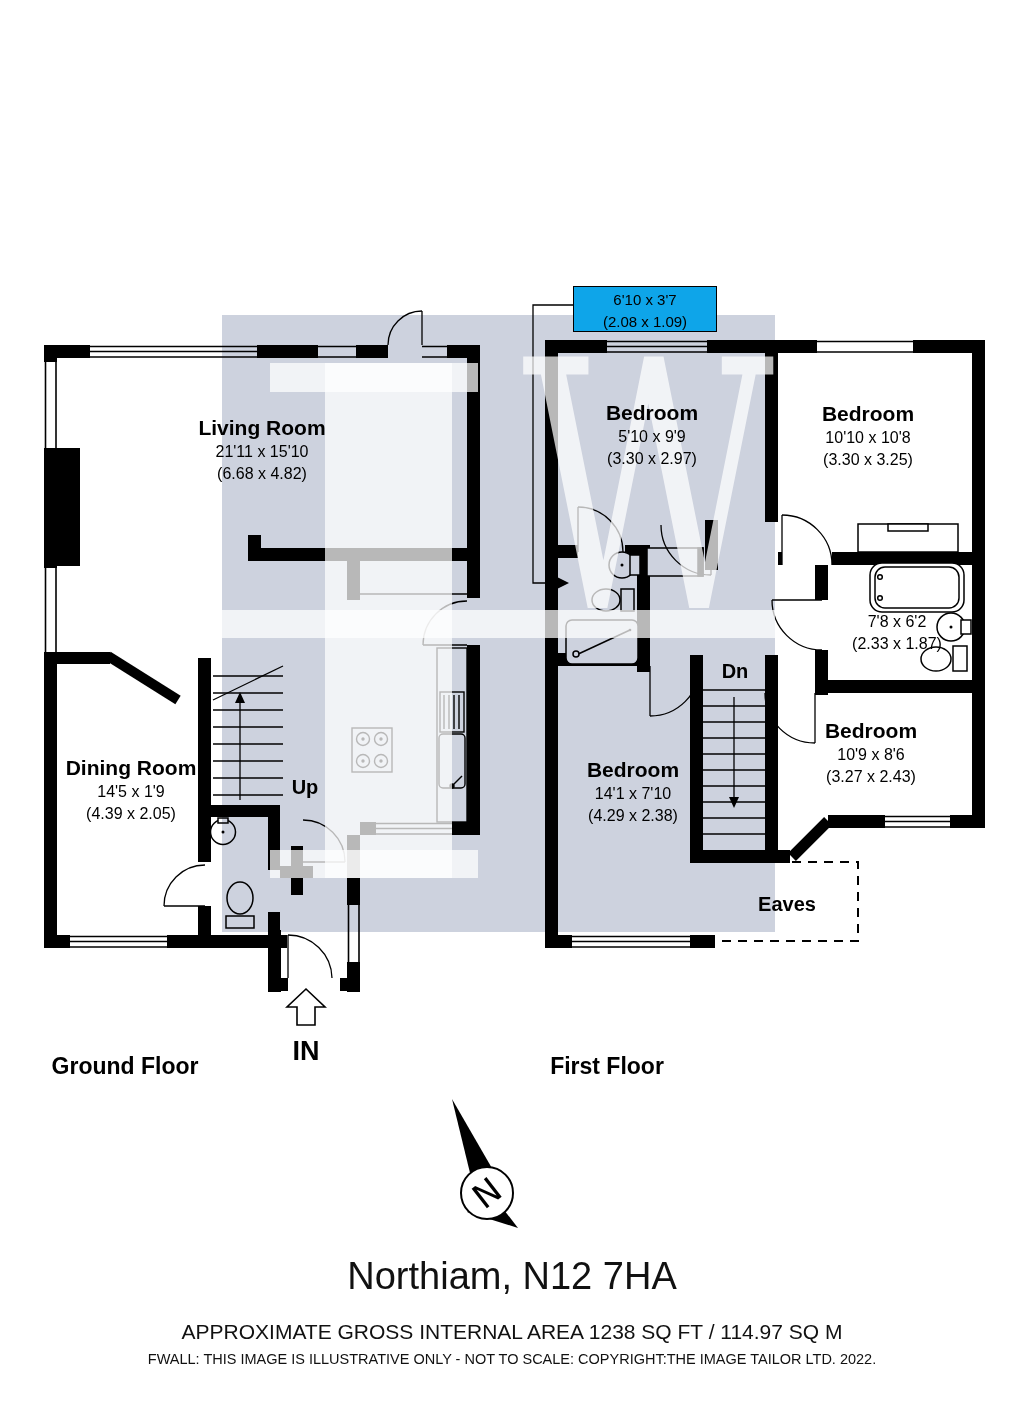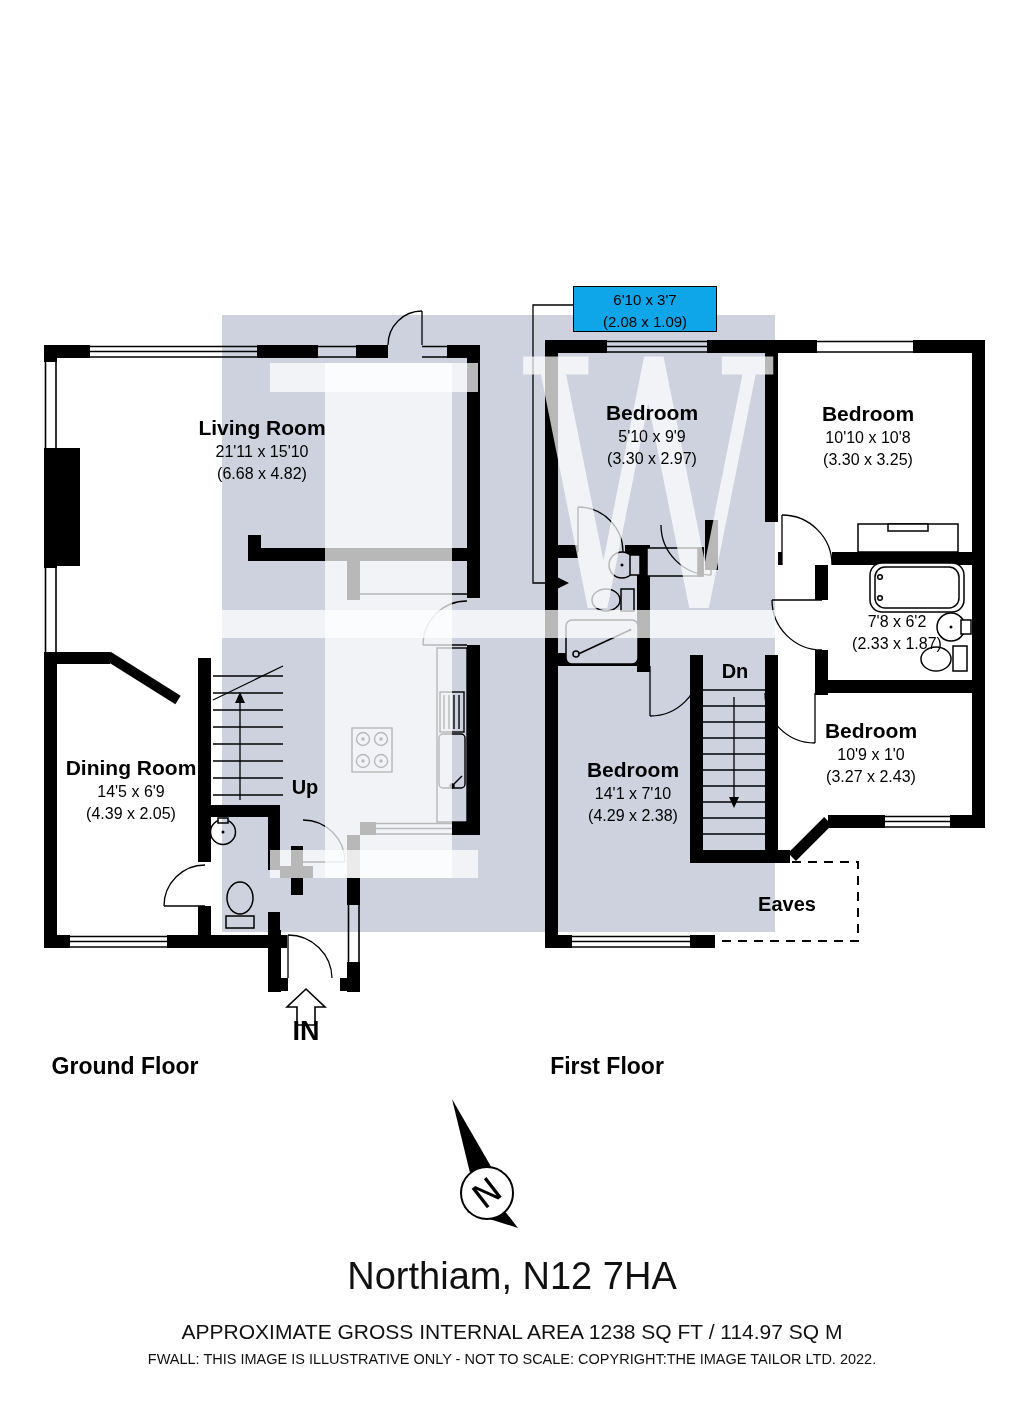--- a/index.html
+++ b/index.html
@@ -4,21 +4,21 @@
 <style>
   html,body{margin:0;padding:0;background:#fff;}
   #page{position:relative;width:1024px;height:1401px;background:#fff;overflow:hidden;
         font-family:"Liberation Sans",sans-serif;}
   #plan-svg{position:absolute;left:0;top:0;}
   .wm-box{mix-blend-mode:multiply;}
   .lbl{position:absolute;transform:translateX(-50%);text-align:center;white-space:nowrap;color:#000;}
   .room-name{font-weight:bold;font-size:21px;line-height:1.3;}
   .room-dims{font-size:16px;line-height:1.35;}
   .marker{font-weight:bold;font-size:20px;text-align:center;}
-  .marker-in{font-weight:bold;font-size:27px;}
+  .marker-in{font-weight:bold;font-size:27px;margin-top:20px;}
   .floor-label{font-weight:bold;font-size:23px;}
   .ann-box{position:absolute;left:573px;top:286px;width:144px;height:46px;background:#0ea5e9;
            border:1.5px solid #000;font-size:15px;text-align:center;line-height:1.45;padding-top:2px;
            box-sizing:border-box;}
   .title{position:absolute;left:512px;top:1255px;transform:translateX(-50%);
          font-size:38px;color:#111;white-space:nowrap;}
   .area-line{position:absolute;left:512px;top:1320px;transform:translateX(-50%);
          font-size:21px;color:#111;white-space:nowrap;}
   .disclaimer{position:absolute;left:512px;top:1351px;transform:translateX(-50%);
          font-size:14.5px;color:#111;white-space:nowrap;}
@@ -286,21 +286,21 @@
 
   <div class="lbl" style="left:262px;top:414px;">
     <div class="room-name">Living Room</div>
     <div class="room-dims">21'11 x 15'10</div>
     <div class="room-dims">(6.68 x 4.82)</div>
   </div>
 
 
   <div class="lbl" style="left:131px;top:754px;">
     <div class="room-name">Dining Room</div>
-    <div class="room-dims">14'5 x 6'9</div>
+    <div class="room-dims">14'5 x 1'9</div>
     <div class="room-dims">(4.39 x 2.05)</div>
   </div>
 
   <div class="lbl" style="left:652px;top:399px;">
     <div class="room-name">Bedroom</div>
     <div class="room-dims">5'10 x 9'9</div>
     <div class="room-dims">(3.30 x 2.97)</div>
   </div>
 
   <div class="lbl" style="left:868px;top:400px;">
@@ -309,21 +309,21 @@
     <div class="room-dims">(3.30 x 3.25)</div>
   </div>
 
   <div class="lbl" style="left:897px;top:611px;">
     <div class="room-dims">7'8 x 6'2</div>
     <div class="room-dims">(2.33 x 1.87)</div>
   </div>
 
   <div class="lbl" style="left:871px;top:717px;">
     <div class="room-name">Bedroom</div>
-    <div class="room-dims">10'9 x 1'0</div>
+    <div class="room-dims">10'9 x 8'6</div>
     <div class="room-dims">(3.27 x 2.43)</div>
   </div>
 
   <div class="lbl" style="left:633px;top:756px;">
     <div class="room-name">Bedroom</div>
     <div class="room-dims">14'1 x 7'10</div>
     <div class="room-dims">(4.29 x 2.38)</div>
   </div>
 
   <div class="lbl marker" style="left:297px;top:776px;margin-left:8px;">Up</div>

